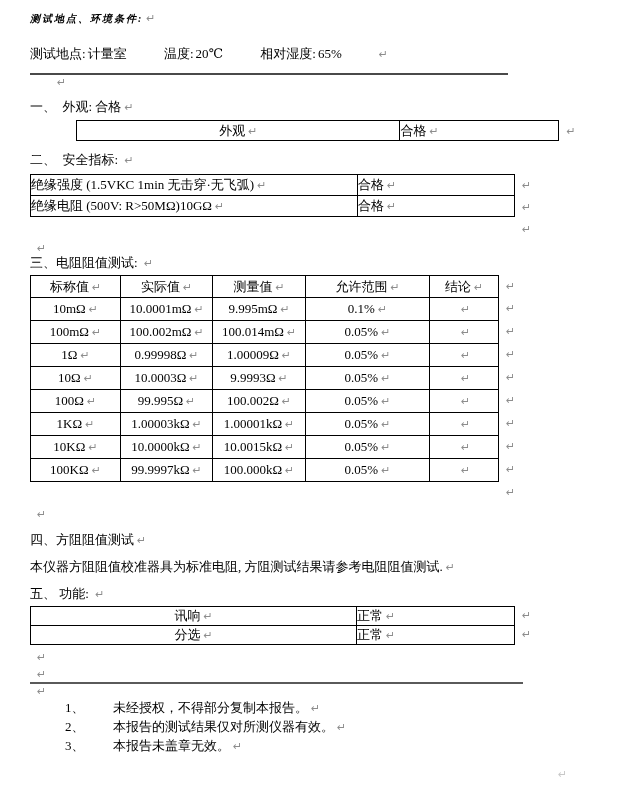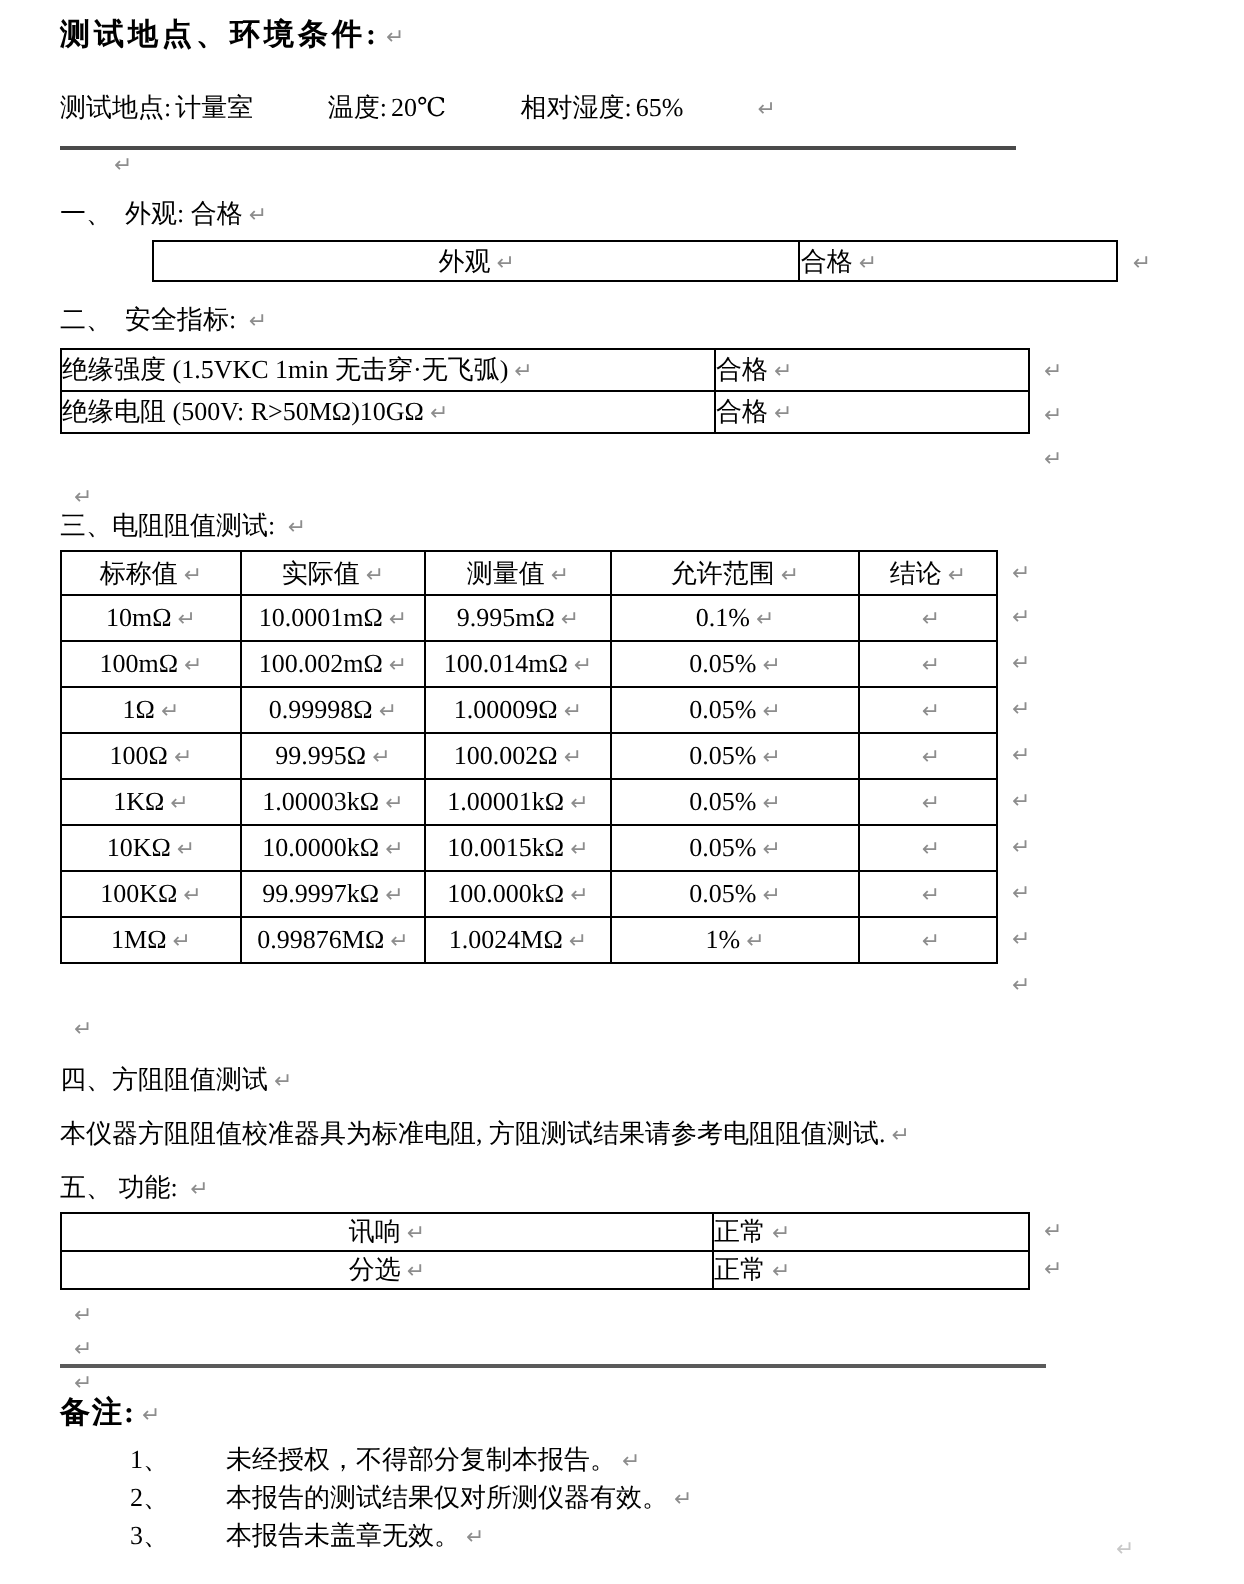--- a/index.html
+++ b/index.html
@@ -1,19 +1,19 @@
 <!DOCTYPE html>
 <html><head>
 <meta charset="utf-8">
 <style>
   html,body{margin:0;padding:0;background:#fff;}
   .page{position:relative;width:622px;height:792px;background:#fff;overflow:hidden;
         box-sizing:border-box;padding:8px 0 0 30px;color:#000;
         font-family:"Liberation Serif","DejaVu Serif",serif;font-size:13px;}
-  .h1{font-size:15px;font-weight:bold;letter-spacing:2px;}
+  .h1{font-size:10px;font-weight:bold;letter-spacing:2px;font-style:italic;}
   .title-line{line-height:20px;}
   .p{color:#8d8d8d;font-size:11px;font-family:"DejaVu Sans",sans-serif;margin-left:3px;}
   .p.faint{color:#c8c8c8;}
   .env-line{margin-top:15px;line-height:19px;}
   .env-item{margin-right:34px;}
   .env-item .val{margin-left:2px;}
   .rule{height:2px;background:#4a4a4a;}
   .rule1{margin-top:9px;width:478px;}
   .rule2{margin-top:3px;width:493px;background:#5a5a5a;}
   .pline{line-height:14px;}
@@ -161,20 +161,27 @@
         <td class="ctr"><span></span><span class="p">↵</span></td>
       </tr>
       <tr>
         <td class="ctr"><span>1Ω</span><span class="p">↵</span></td>
         <td class="ctr"><span>0.99998Ω</span><span class="p">↵</span></td>
         <td class="ctr"><span>1.00009Ω</span><span class="p">↵</span></td>
         <td class="ctr"><span>0.05%</span><span class="p">↵</span></td>
         <td class="ctr"><span></span><span class="p">↵</span></td>
       </tr>
       <tr>
+        <td class="ctr"><span>10Ω</span><span class="p">↵</span></td>
+        <td class="ctr"><span>10.0003Ω</span><span class="p">↵</span></td>
+        <td class="ctr"><span>9.9993Ω</span><span class="p">↵</span></td>
+        <td class="ctr"><span>0.05%</span><span class="p">↵</span></td>
+        <td class="ctr"><span></span><span class="p">↵</span></td>
+      </tr>
+      <tr>
         <td class="ctr"><span>100Ω</span><span class="p">↵</span></td>
         <td class="ctr"><span>99.995Ω</span><span class="p">↵</span></td>
         <td class="ctr"><span>100.002Ω</span><span class="p">↵</span></td>
         <td class="ctr"><span>0.05%</span><span class="p">↵</span></td>
         <td class="ctr"><span></span><span class="p">↵</span></td>
       </tr>
       <tr>
         <td class="ctr"><span>1KΩ</span><span class="p">↵</span></td>
         <td class="ctr"><span>1.00003kΩ</span><span class="p">↵</span></td>
         <td class="ctr"><span>1.00001kΩ</span><span class="p">↵</span></td>
@@ -188,27 +195,20 @@
         <td class="ctr"><span>0.05%</span><span class="p">↵</span></td>
         <td class="ctr"><span></span><span class="p">↵</span></td>
       </tr>
       <tr>
         <td class="ctr"><span>100KΩ</span><span class="p">↵</span></td>
         <td class="ctr"><span>99.9997kΩ</span><span class="p">↵</span></td>
         <td class="ctr"><span>100.000kΩ</span><span class="p">↵</span></td>
         <td class="ctr"><span>0.05%</span><span class="p">↵</span></td>
         <td class="ctr"><span></span><span class="p">↵</span></td>
       </tr>
-      <tr>
-        <td class="ctr"><span>1MΩ</span><span class="p">↵</span></td>
-        <td class="ctr"><span>0.99876MΩ</span><span class="p">↵</span></td>
-        <td class="ctr"><span>1.0024MΩ</span><span class="p">↵</span></td>
-        <td class="ctr"><span>1%</span><span class="p">↵</span></td>
-        <td class="ctr"><span></span><span class="p">↵</span></td>
-      </tr>
     </tbody>
       </table>
     <div class="marks">
       <div class="mk mk22">
           <span class="p">↵</span>
         </div>
       <div class="mk mk23">
           <span class="p">↵</span>
         </div>
       <div class="mk mk23">
@@ -276,23 +276,20 @@
         </div>
     </div>
   </div>
 
   <div class="pline pl4"><span class="p">↵</span></div>
   <div class="pline pl5"><span class="p">↵</span></div>
 
   <div class="rule rule2"></div>
   <div class="pline pl6"><span class="p">↵</span></div>
 
-  <div class="rem-title">
-    <span class="h1">备注:</span><span class="p">↵</span>
-  </div>
   <div class="remark-line first">
     <span class="rnum">1、</span><span>未经授权，不得部分复制本报告。</span><span class="p">↵</span>
   </div>
   <div class="remark-line">
     <span class="rnum">2、</span><span>本报告的测试结果仅对所测仪器有效。</span><span class="p">↵</span>
   </div>
   <div class="remark-line">
     <span class="rnum">3、</span><span>本报告未盖章无效。</span><span class="p">↵</span>
   </div>
 

